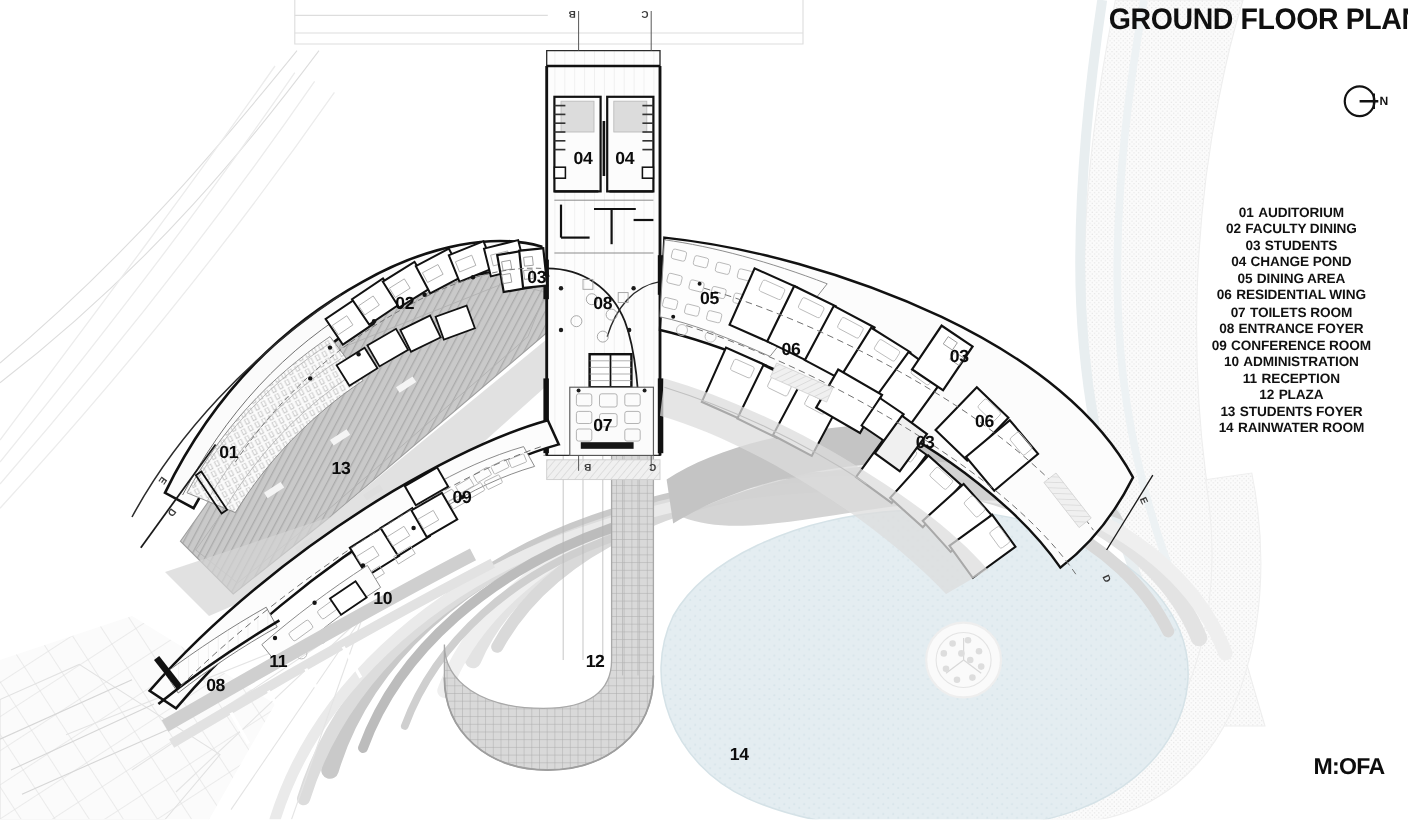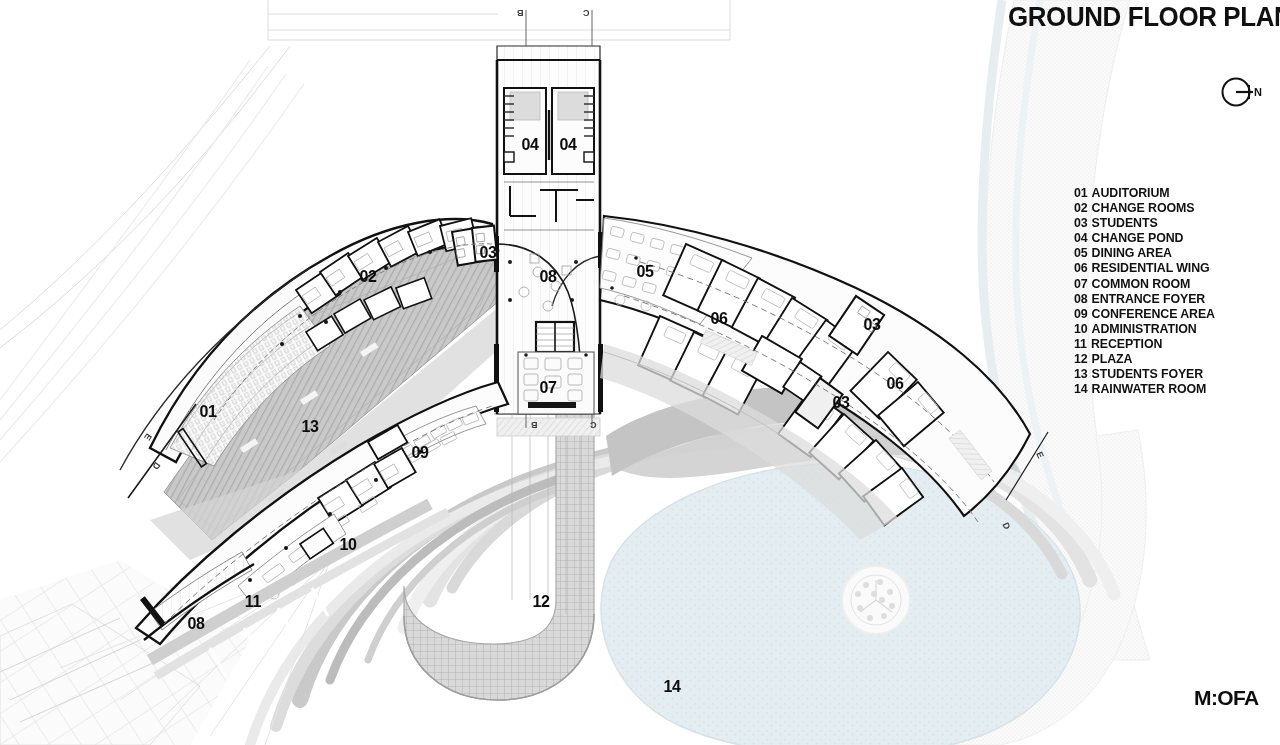--- a/index.html
+++ b/index.html
@@ -54,20 +54,21 @@
     left: 1074px; top: 186px;
     width: 200px;
   }
   .legend-row {
     font-size: 12.4px;
     font-weight: bold;
     line-height: 15.1px;
     color: #111111;
     white-space: nowrap;
     letter-spacing: -0.1px;
+    text-align: center;
   }
   .legend-num { margin-right: 4px; }
 
   
   #firm-logo {
     position: absolute;
     left: 1194px; top: 686px;
     font-size: 21px;
     font-weight: bold;
     letter-spacing: -0.6px;
@@ -685,28 +686,28 @@
     <svg viewBox="0 0 48 40" width="48" height="40">
       <circle cx="20" cy="20" r="13.5" fill="none" stroke="#121212" stroke-width="2"></circle>
       <line x1="20" y1="20" x2="37" y2="20" stroke="#121212" stroke-width="2.2"></line>
       <line x1="33" y1="13" x2="33" y2="27" stroke="#121212" stroke-width="2"></line>
     </svg>
     <span style="position:absolute; left:38px; top:14px; font-size:11px; font-weight:bold; color:#111;">N</span>
   </div>
 
   <div id="legend">
       <div class="legend-row"><span class="legend-num">01</span><span>AUDITORIUM</span></div>
-      <div class="legend-row"><span class="legend-num">02</span><span>CHANGE ROOMS</span></div>
+      <div class="legend-row"><span class="legend-num">02</span><span>FACULTY DINING</span></div>
       <div class="legend-row"><span class="legend-num">03</span><span>STUDENTS</span></div>
       <div class="legend-row"><span class="legend-num">04</span><span>CHANGE POND</span></div>
       <div class="legend-row"><span class="legend-num">05</span><span>DINING AREA</span></div>
       <div class="legend-row"><span class="legend-num">06</span><span>RESIDENTIAL WING</span></div>
-      <div class="legend-row"><span class="legend-num">07</span><span>COMMON ROOM</span></div>
+      <div class="legend-row"><span class="legend-num">07</span><span>TOILETS ROOM</span></div>
       <div class="legend-row"><span class="legend-num">08</span><span>ENTRANCE FOYER</span></div>
-      <div class="legend-row"><span class="legend-num">09</span><span>CONFERENCE AREA</span></div>
+      <div class="legend-row"><span class="legend-num">09</span><span>CONFERENCE ROOM</span></div>
       <div class="legend-row"><span class="legend-num">10</span><span>ADMINISTRATION</span></div>
       <div class="legend-row"><span class="legend-num">11</span><span>RECEPTION</span></div>
       <div class="legend-row"><span class="legend-num">12</span><span>PLAZA</span></div>
       <div class="legend-row"><span class="legend-num">13</span><span>STUDENTS FOYER</span></div>
       <div class="legend-row"><span class="legend-num">14</span><span>RAINWATER ROOM</span></div>
     </div>
 
   <div id="firm-logo">M:OFA</div>
 
 </div>

